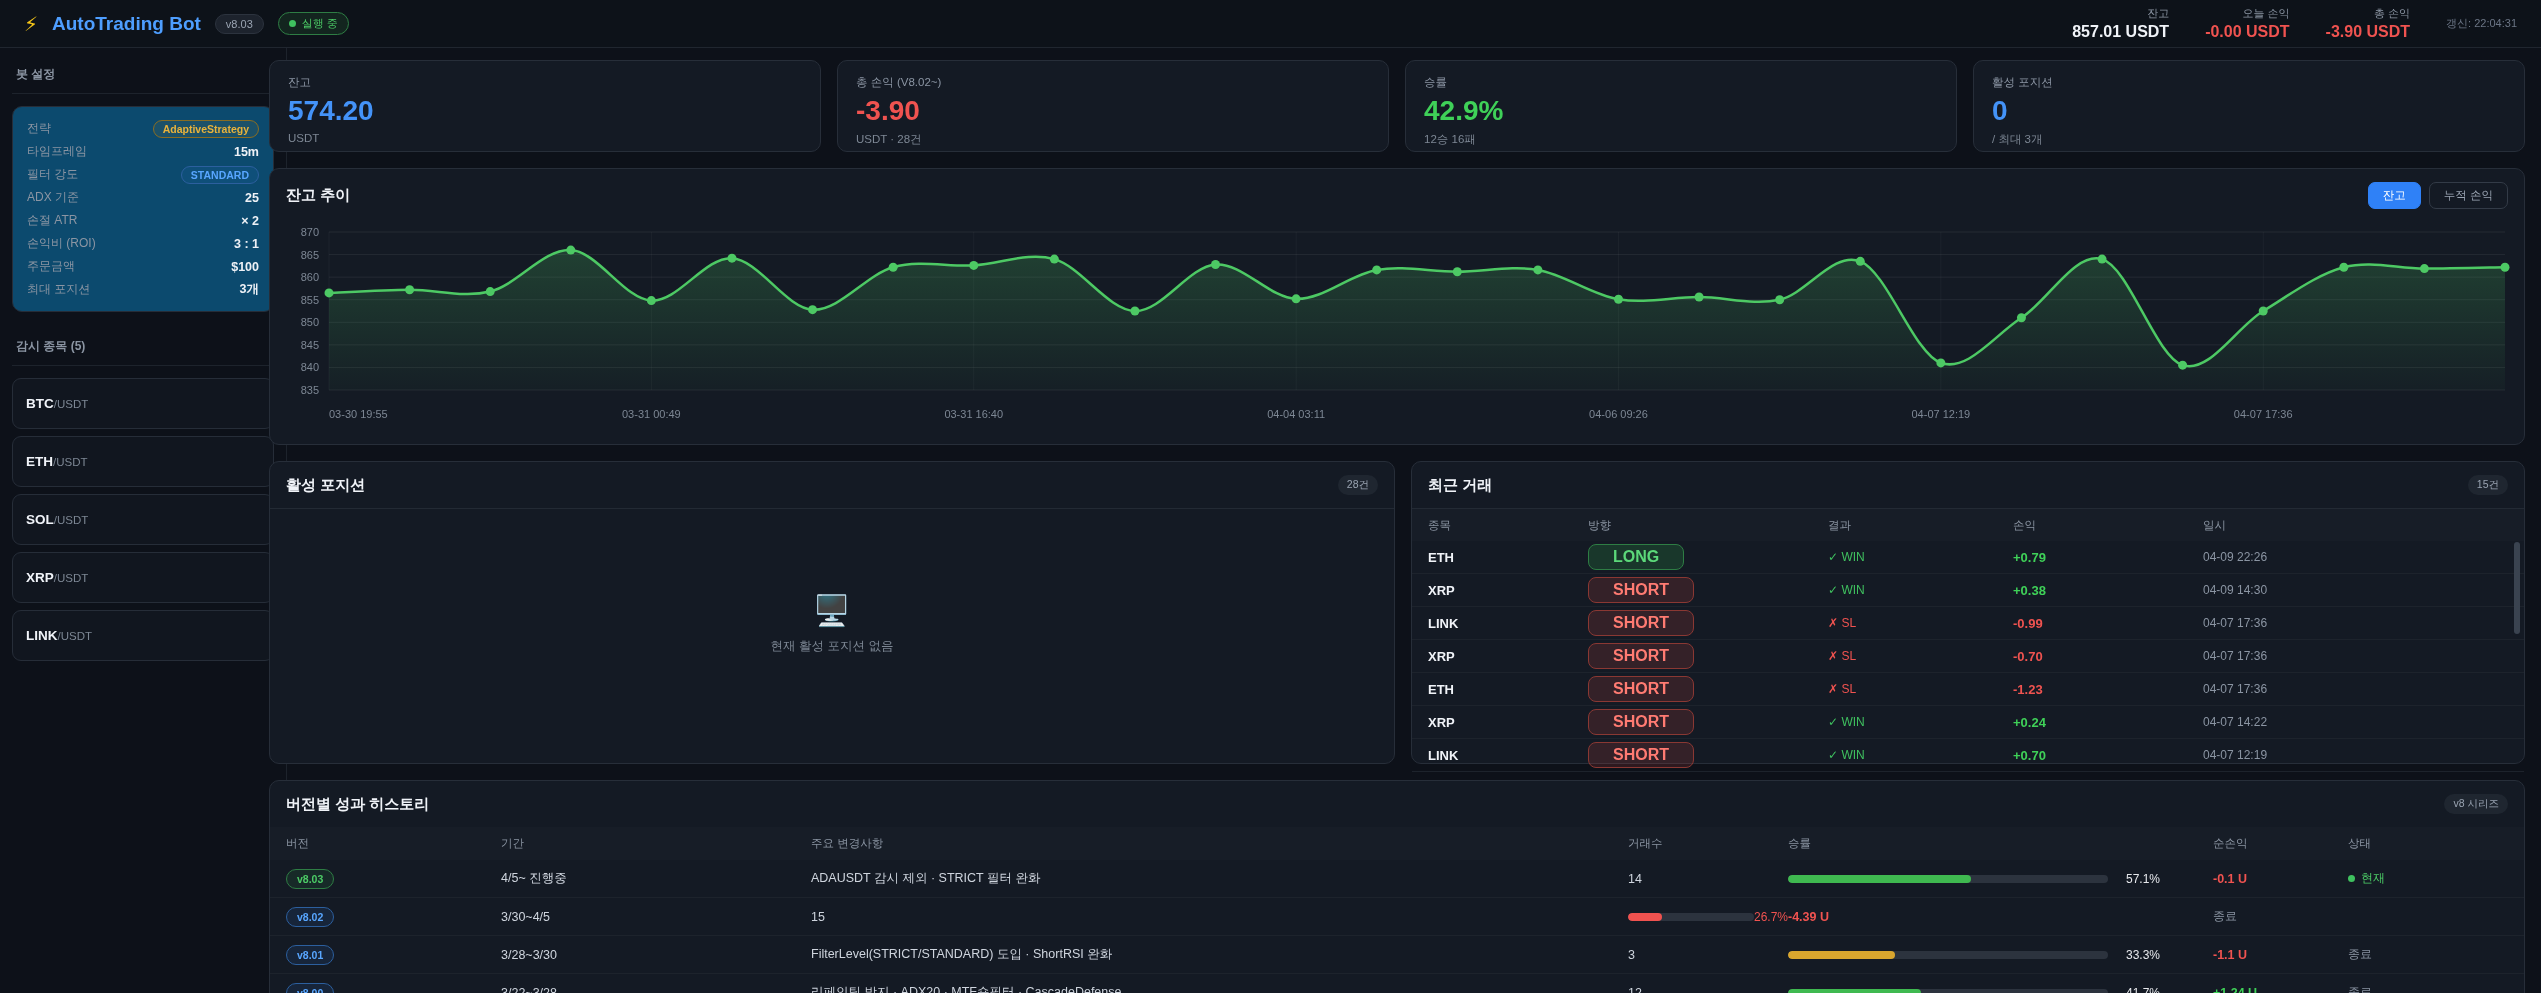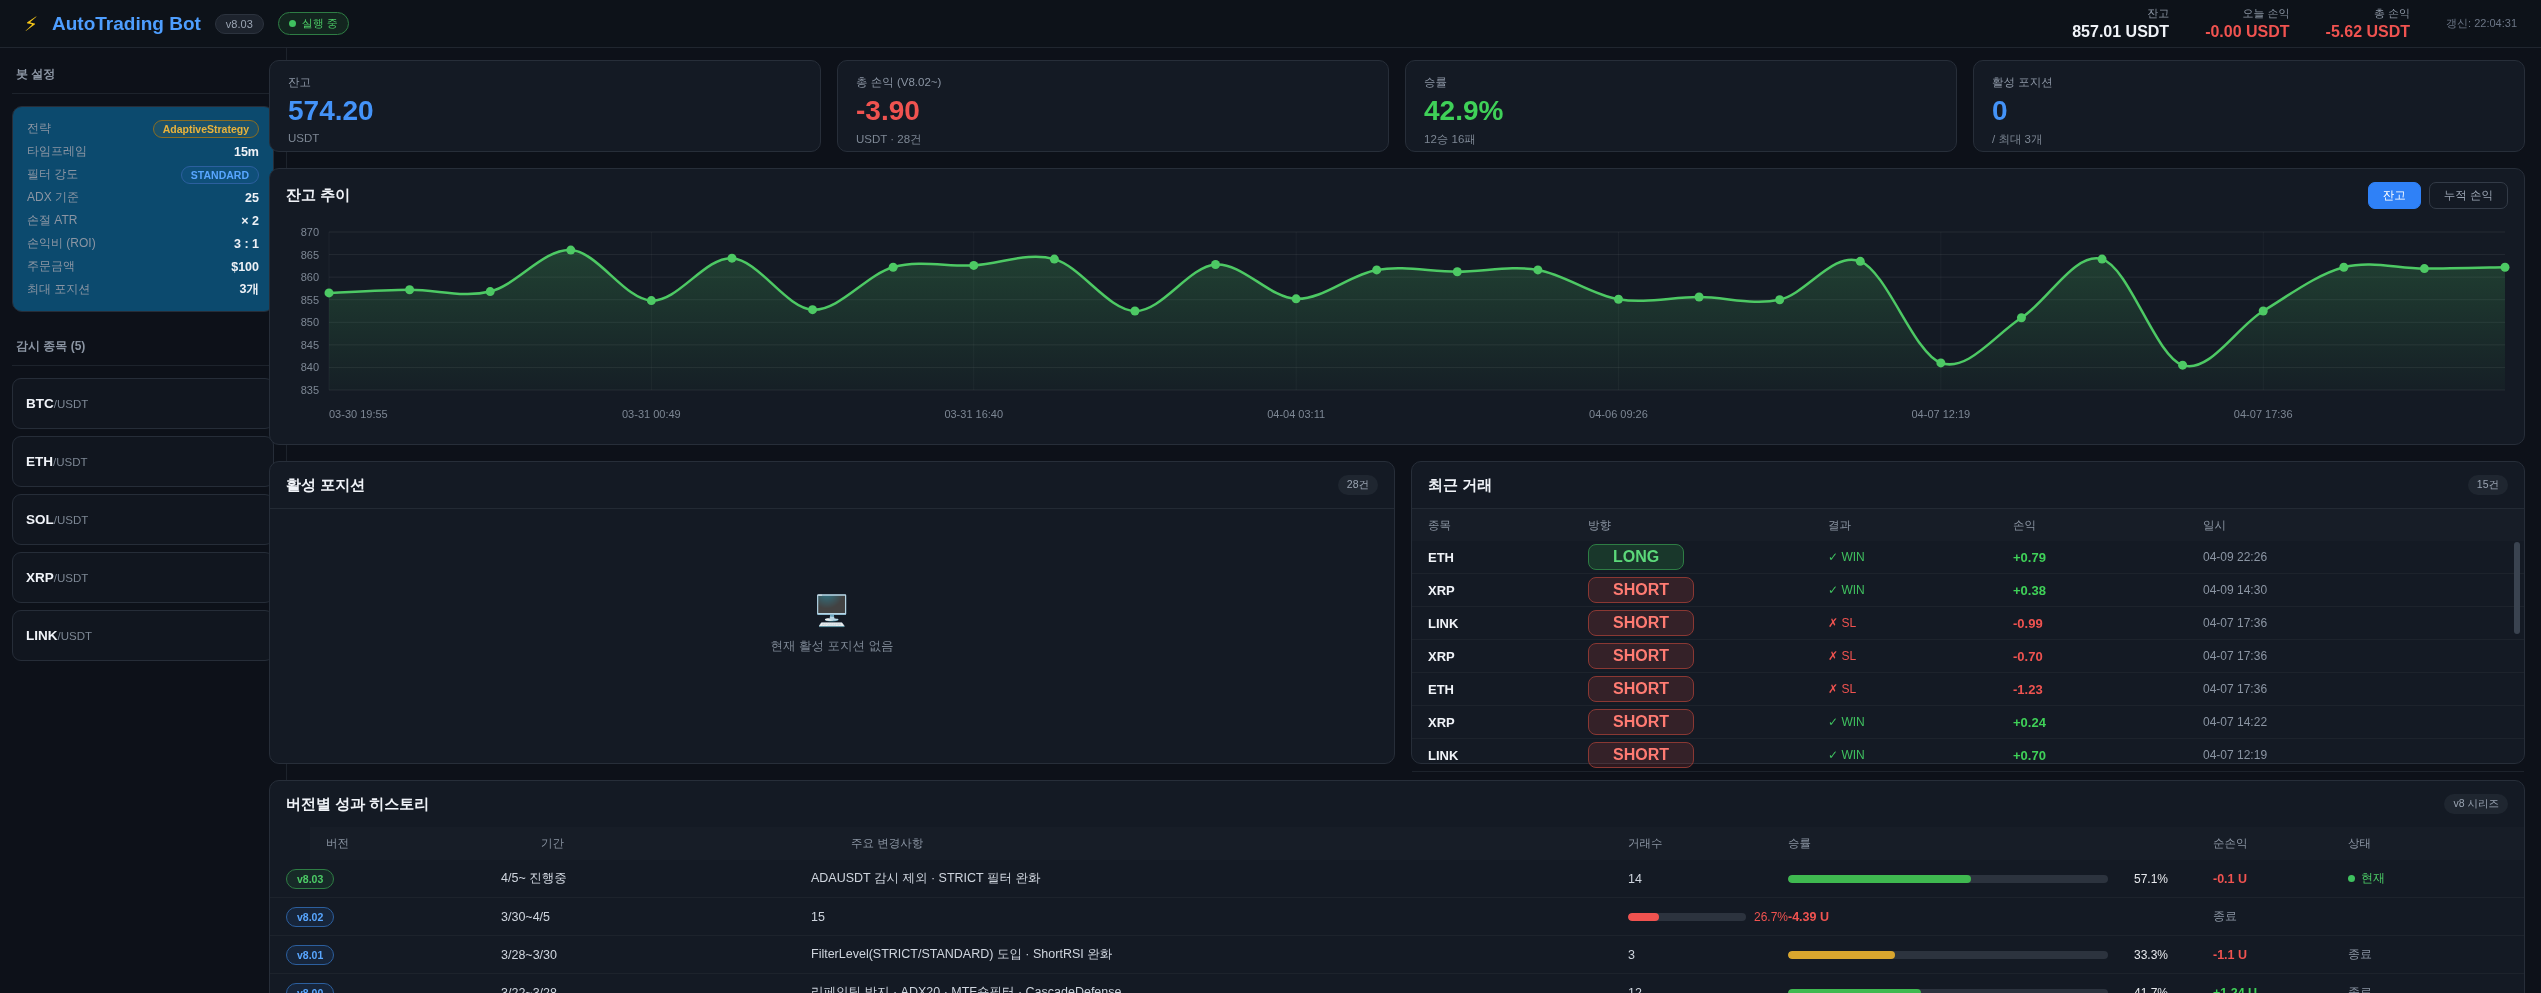--- a/index.html
+++ b/index.html
@@ -73,26 +73,26 @@
   .dir-short { background:rgba(248,81,73,0.14); color:#ff7b72; border:1px solid #8a3833; }
   .res-win { color:#3fc15f; font-size:12px; }
   .res-sl { color:#f05350; font-size:12px; }
   .pnl-pos { color:#3fd158; font-weight:bold; }
   .pnl-neg { color:#f05350; font-weight:bold; }
   .t-date { color:#8b95a3; font-size:12px; }
   .scroll-thumb { position:absolute; right:4px; top:80px; width:6px; height:92px; border-radius:3px; background:#3a4350; }
 
   .hist-panel { height:223px; overflow:hidden; }
   .h-grid { display:grid; grid-template-columns:215px 310px 1fr 160px 425px 135px 160px; align-items:center; padding:0 16px; }
-  .h-head { height:33px; background:#171d27; font-size:11.5px; color:#8b95a3;margin-left:40px; }
+  .h-head { height:33px; background:#171d27; font-size:11.5px; color:#8b95a3; }
   .h-row { height:38px; border-bottom:1px solid #1d232c; font-size:12.5px; color:#cfd5de; }
   .vbadge { display:inline-block; font-size:10.5px; font-weight:bold; border-radius:11px; padding:3px 10px; }
   .v-green { background:rgba(63,185,80,0.1); color:#4ccb66; border:1px solid #2e7d44; }
   .v-blue { background:rgba(56,139,253,0.1); color:#58a6ff; border:1px solid #2c5f9e; }
-  .bar-wrap { display:flex; align-items:center; gap:8px; }
+  .bar-wrap { display:flex; align-items:center; gap:0; }
   .bar-track { width:320px; height:8px; border-radius:4px; background:#2c333e; overflow:hidden; }
   .bar-fill { height:100%; border-radius:4px; }
   .pct { font-size:12px; width:52px; text-align:right; }
   .status-cur { color:#4ccb66; font-size:12px; display:flex; align-items:center; gap:6px; }
   .status-cur .dot { width:7px; height:7px; border-radius:50%; background:#3fc15f; }
   .status-end { color:#8b95a3; font-size:12px; }
 </style>
 </head>
 <body>
 
@@ -110,21 +110,21 @@
     <div class="h-stat">
       <div class="lbl">잔고</div>
       <div class="val white">857.01 USDT</div>
     </div>
     <div class="h-stat">
       <div class="lbl">오늘 손익</div>
       <div class="val red">-0.00 USDT</div>
     </div>
     <div class="h-stat">
       <div class="lbl">총 손익</div>
-      <div class="val red">-5.62 USDT</div>
+      <div class="val red">-3.90 USDT</div>
     </div>
     <div class="h-updated">갱신: 22:04:31</div>
   </div>
 </div>
 
 <div class="sidebar">
   <div class="side-title">봇 설정</div>
   <div class="settings-card" id="settings-card">
       <div class="set-row">
         <span class="k">전략</span>

